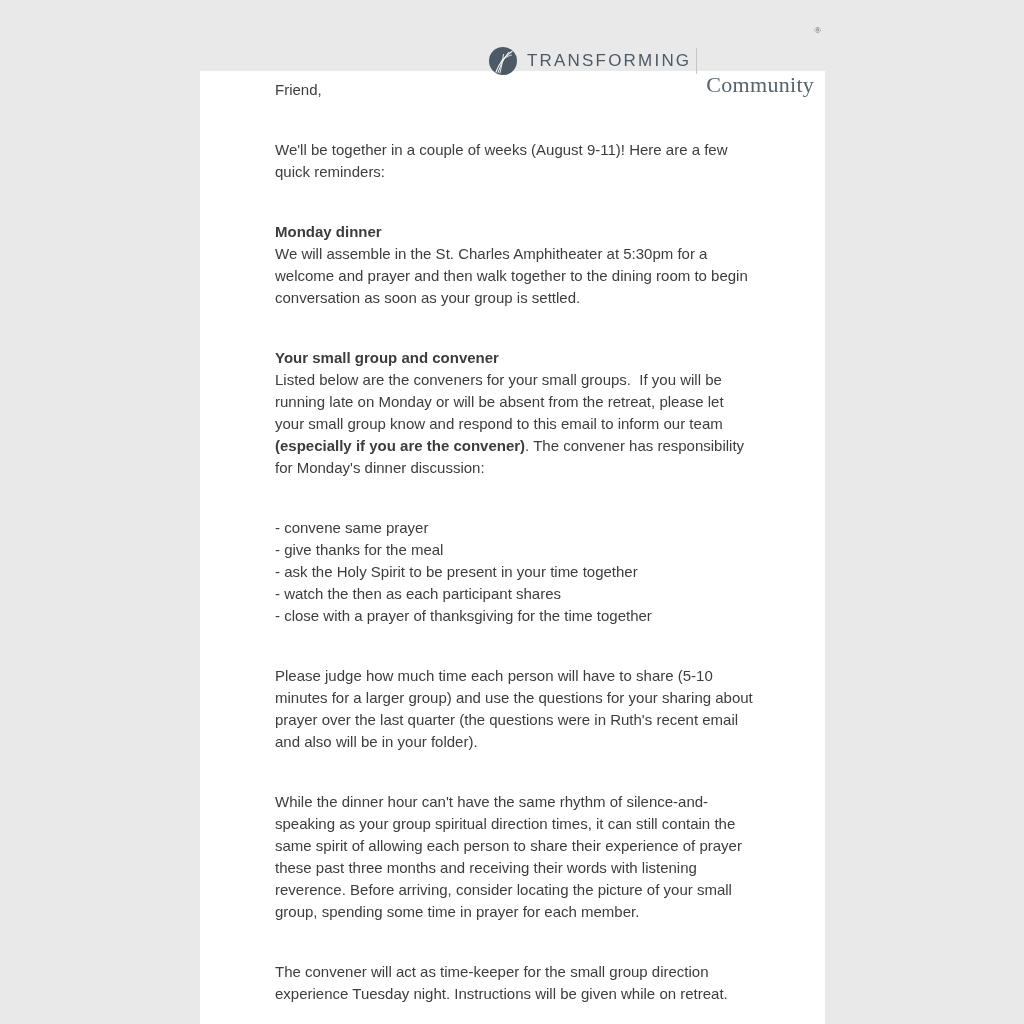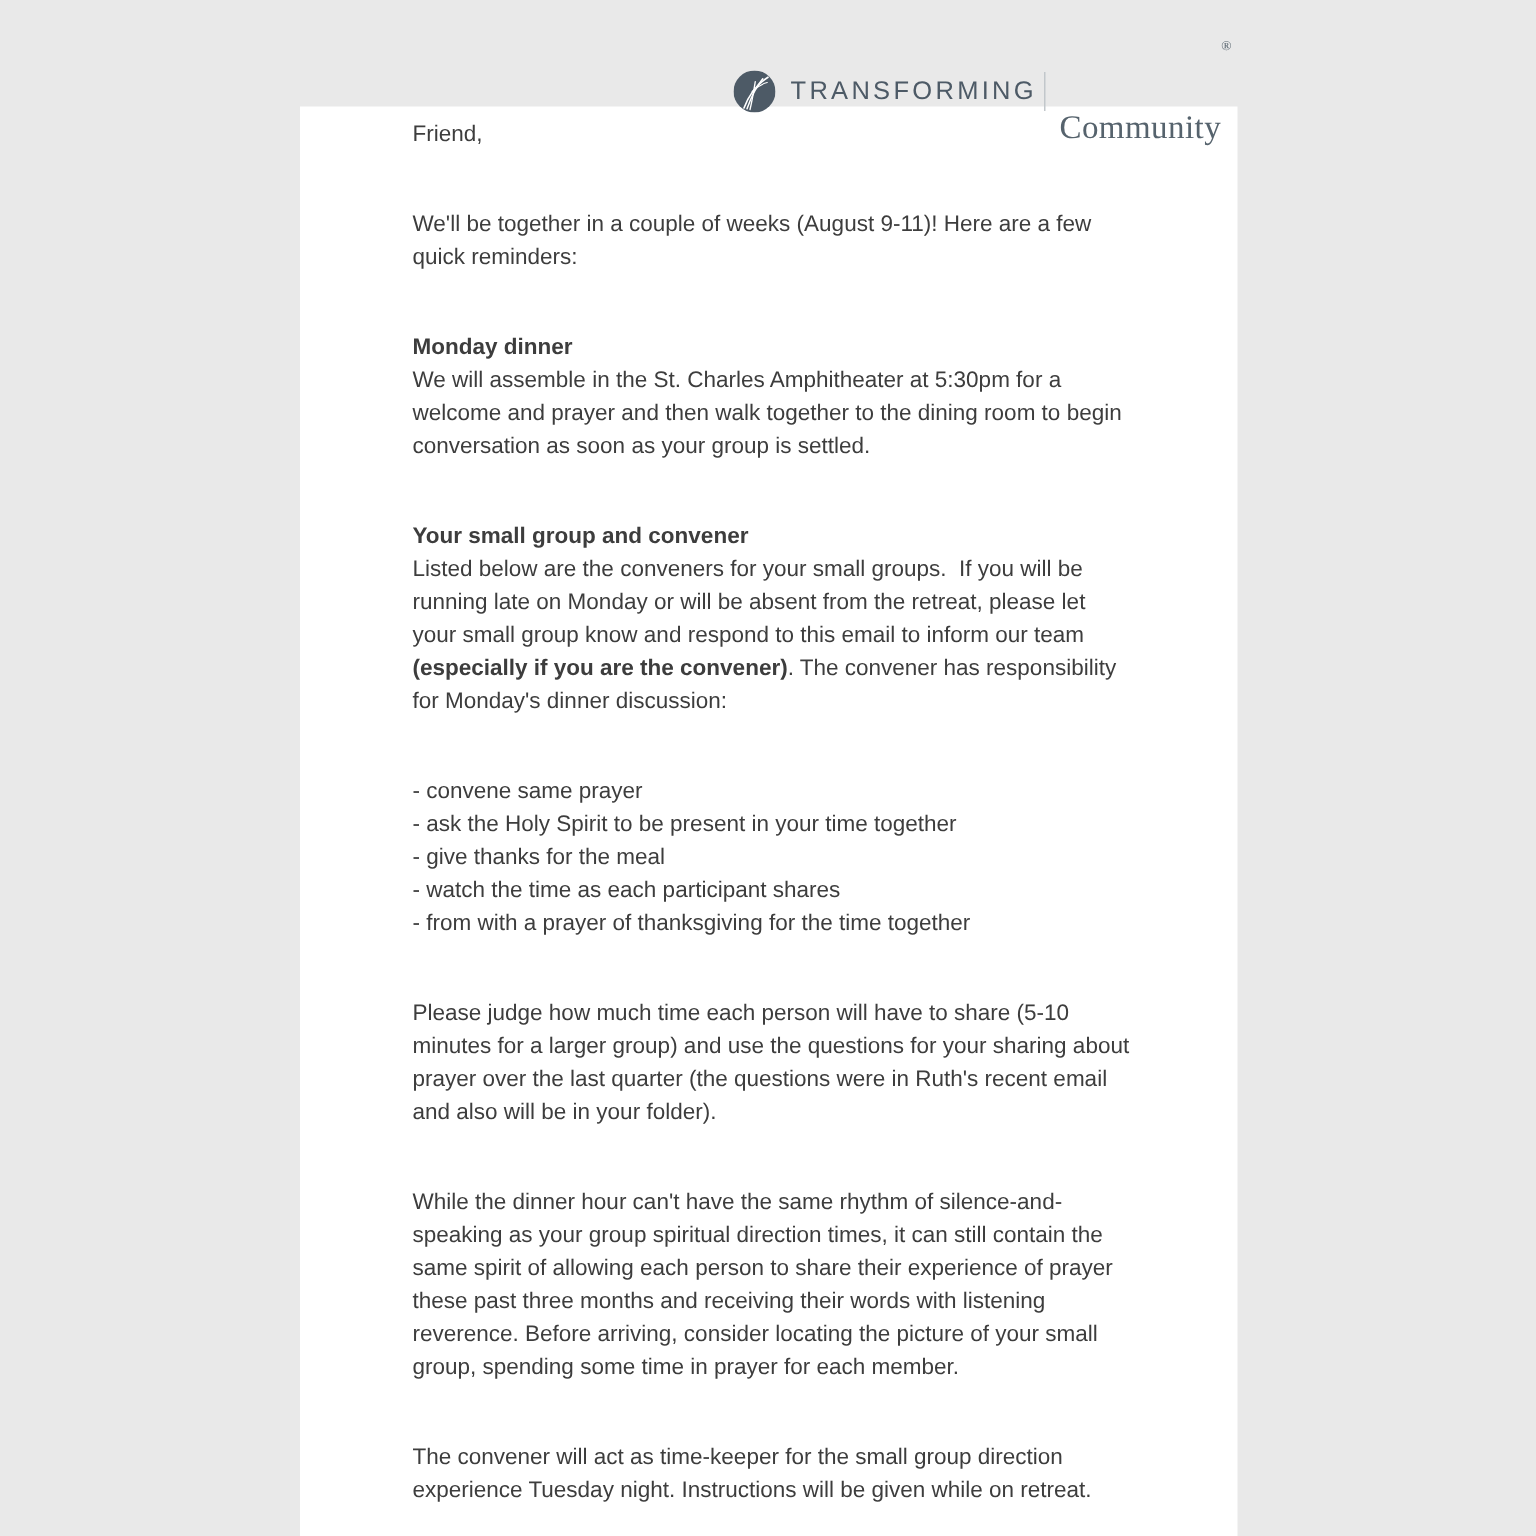--- a/index.html
+++ b/index.html
@@ -120,24 +120,24 @@
   <p>
     <strong class="para-heading">Monday dinner</strong><span class="body-text">We will assemble in the St. Charles Amphitheater at 5:30pm for a welcome and prayer and then walk together to the dining room to begin conversation as soon as your group is settled.</span>
   </p>
 
   <p>
     <strong class="para-heading">Your small group and convener</strong><span class="body-text">Listed below are the conveners for your small groups.  If you will be running late on Monday or will be absent from the retreat, please let your small group know and respond to this email to inform our team </span><strong class="bold-inline">(especially if you are the convener)</strong><span class="body-text">. The convener has responsibility for Monday's dinner discussion:</span>
   </p>
 
   <p>
     <span class="duty-line">- convene same prayer</span>
+    <span class="duty-line">- give thanks for the meal</span>
     <span class="duty-line">- ask the Holy Spirit to be present in your time together</span>
-    <span class="duty-line">- give thanks for the meal</span>
-    <span class="duty-line">- watch the time as each participant shares</span>
-    <span class="duty-line">- from with a prayer of thanksgiving for the time together</span>
+    <span class="duty-line">- watch the then as each participant shares</span>
+    <span class="duty-line">- close with a prayer of thanksgiving for the time together</span>
   </p>
 
   <p><span class="body-text">Please judge how much time each person will have to share (5-10 minutes for a larger group) and use the questions for your sharing about prayer over the last quarter (the questions were in Ruth's recent email and also will be in your folder).</span></p>
 
   <p><span class="body-text">While the dinner hour can't have the same rhythm of silence-and-speaking as your group spiritual direction times, it can still contain the same spirit of allowing each person to share their experience of prayer these past three months and receiving their words with listening reverence. Before arriving, consider locating the picture of your small group, spending some time in prayer for each member.</span></p>
 
   <p><span class="body-text">The convener will act as time-keeper for the small group direction experience Tuesday night. Instructions will be given while on retreat.</span></p>
 
   <p>
     <strong class="para-heading">Conveners</strong>

